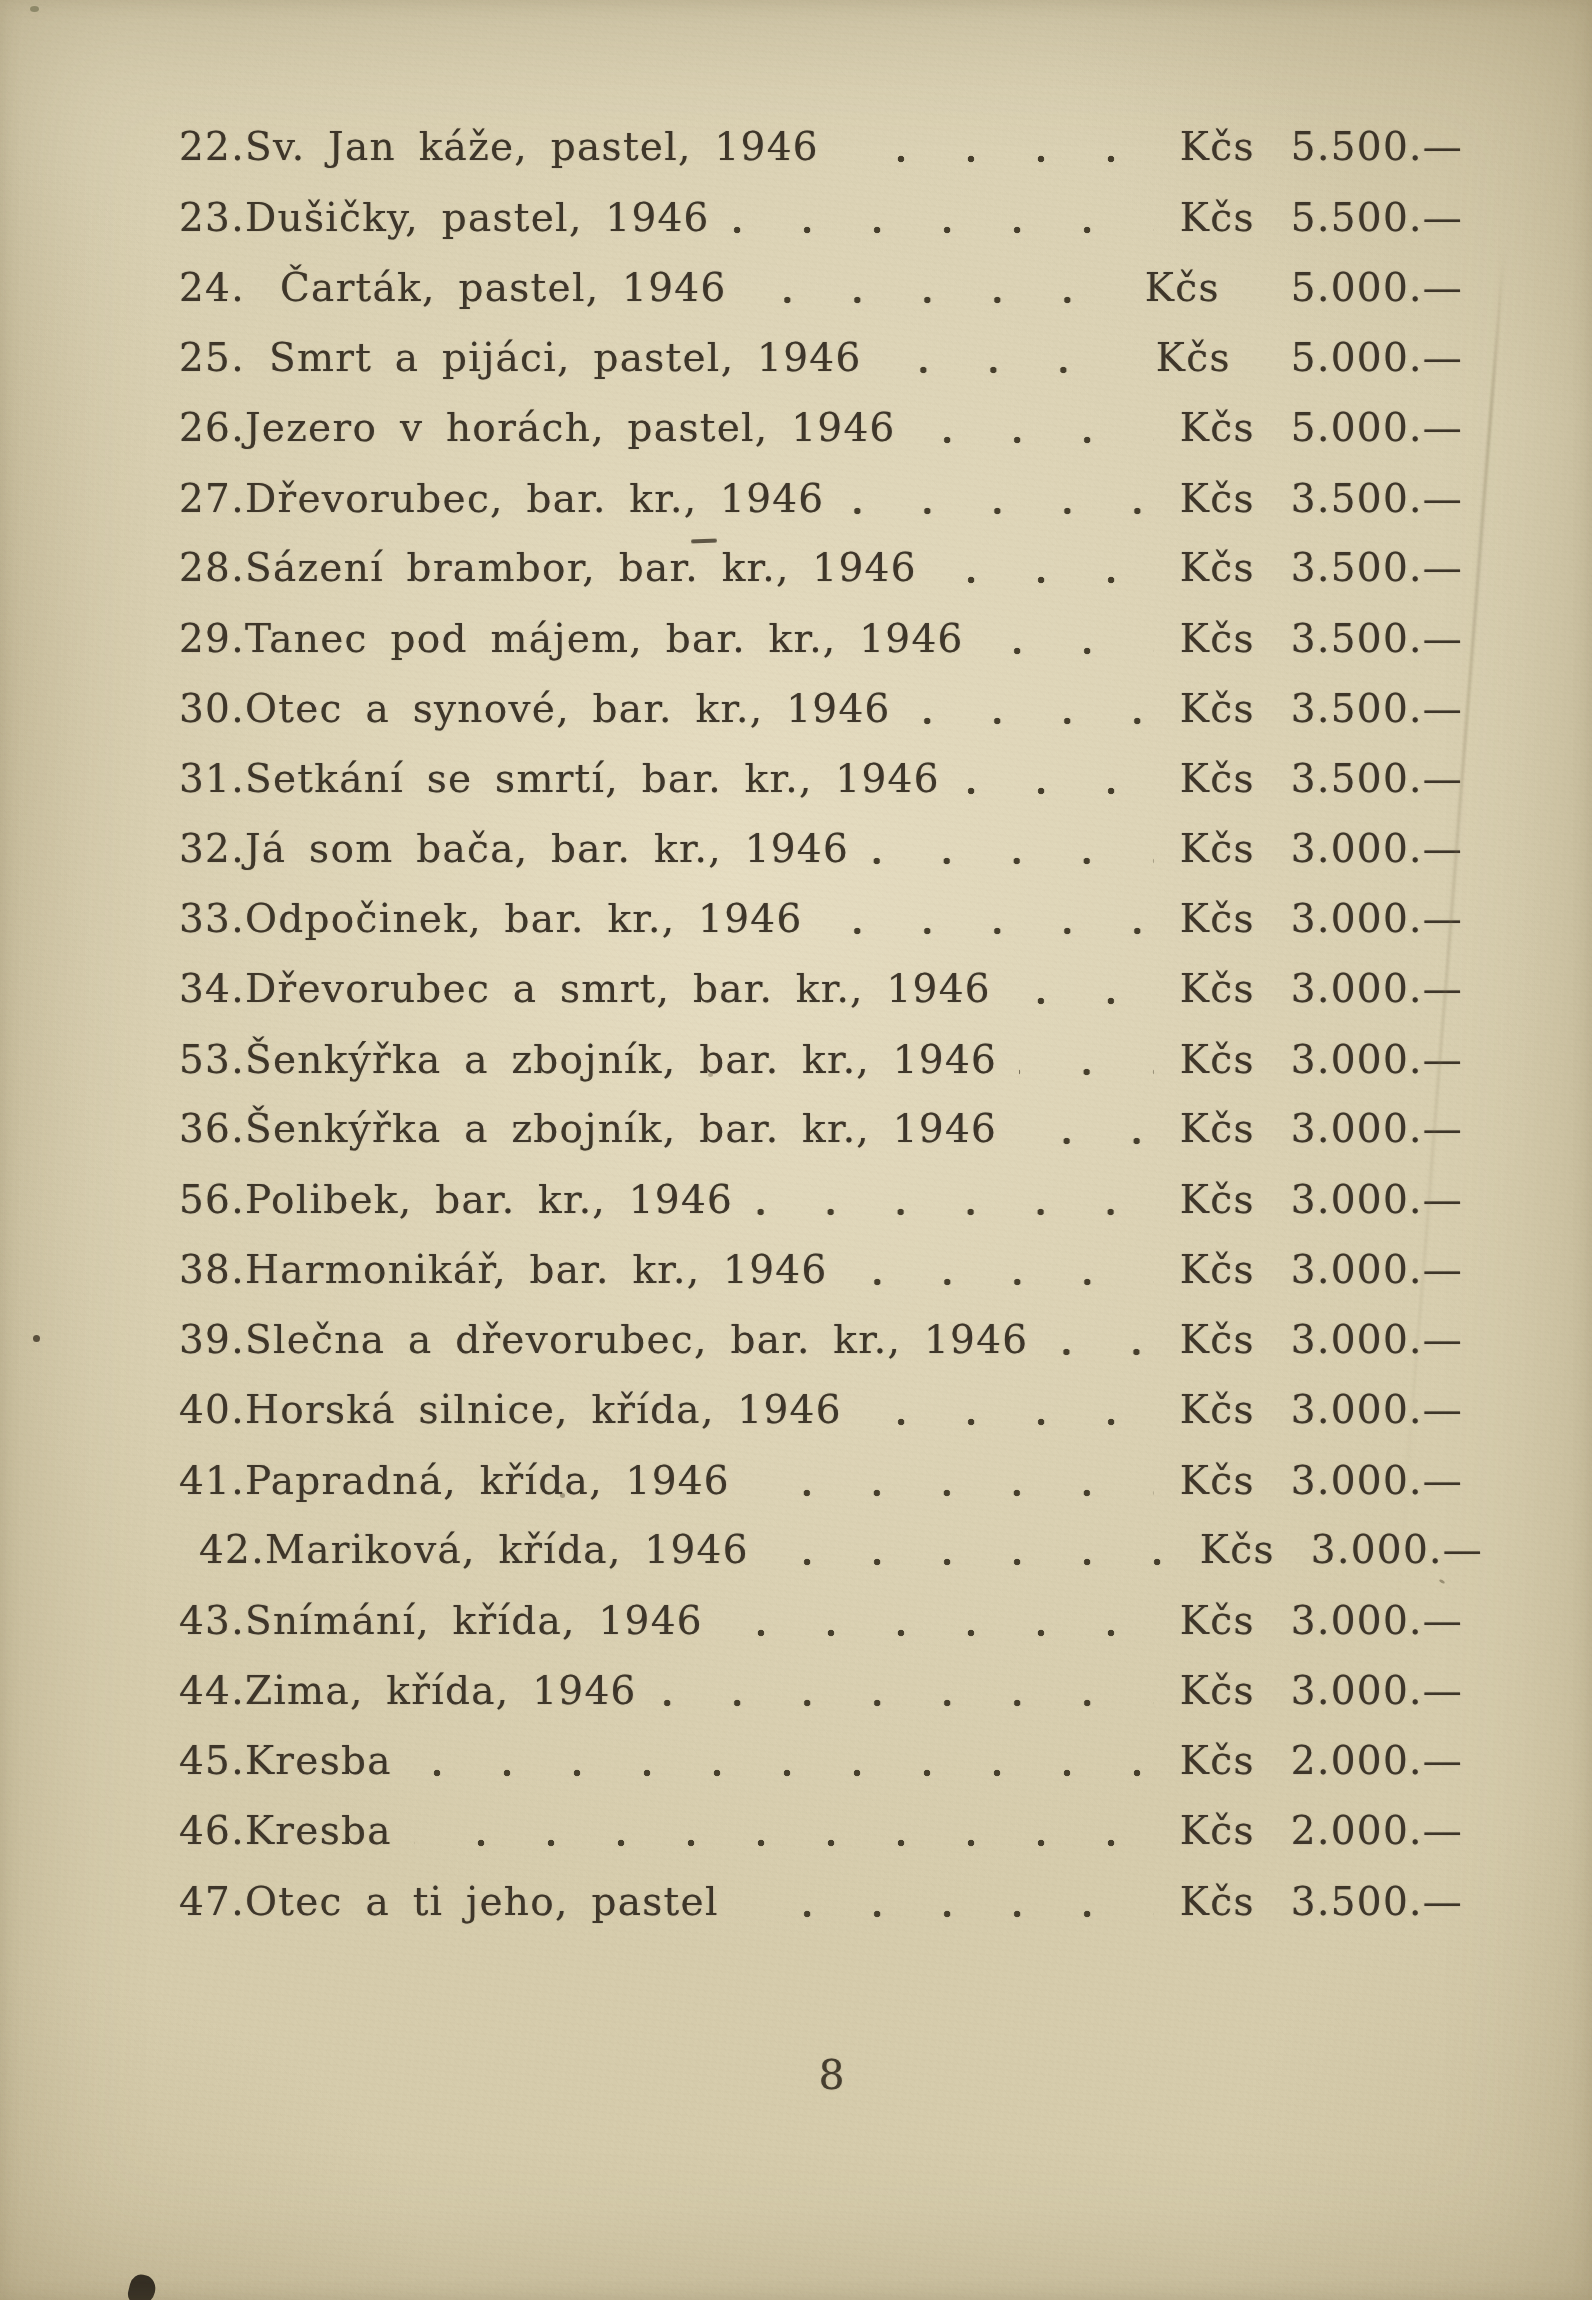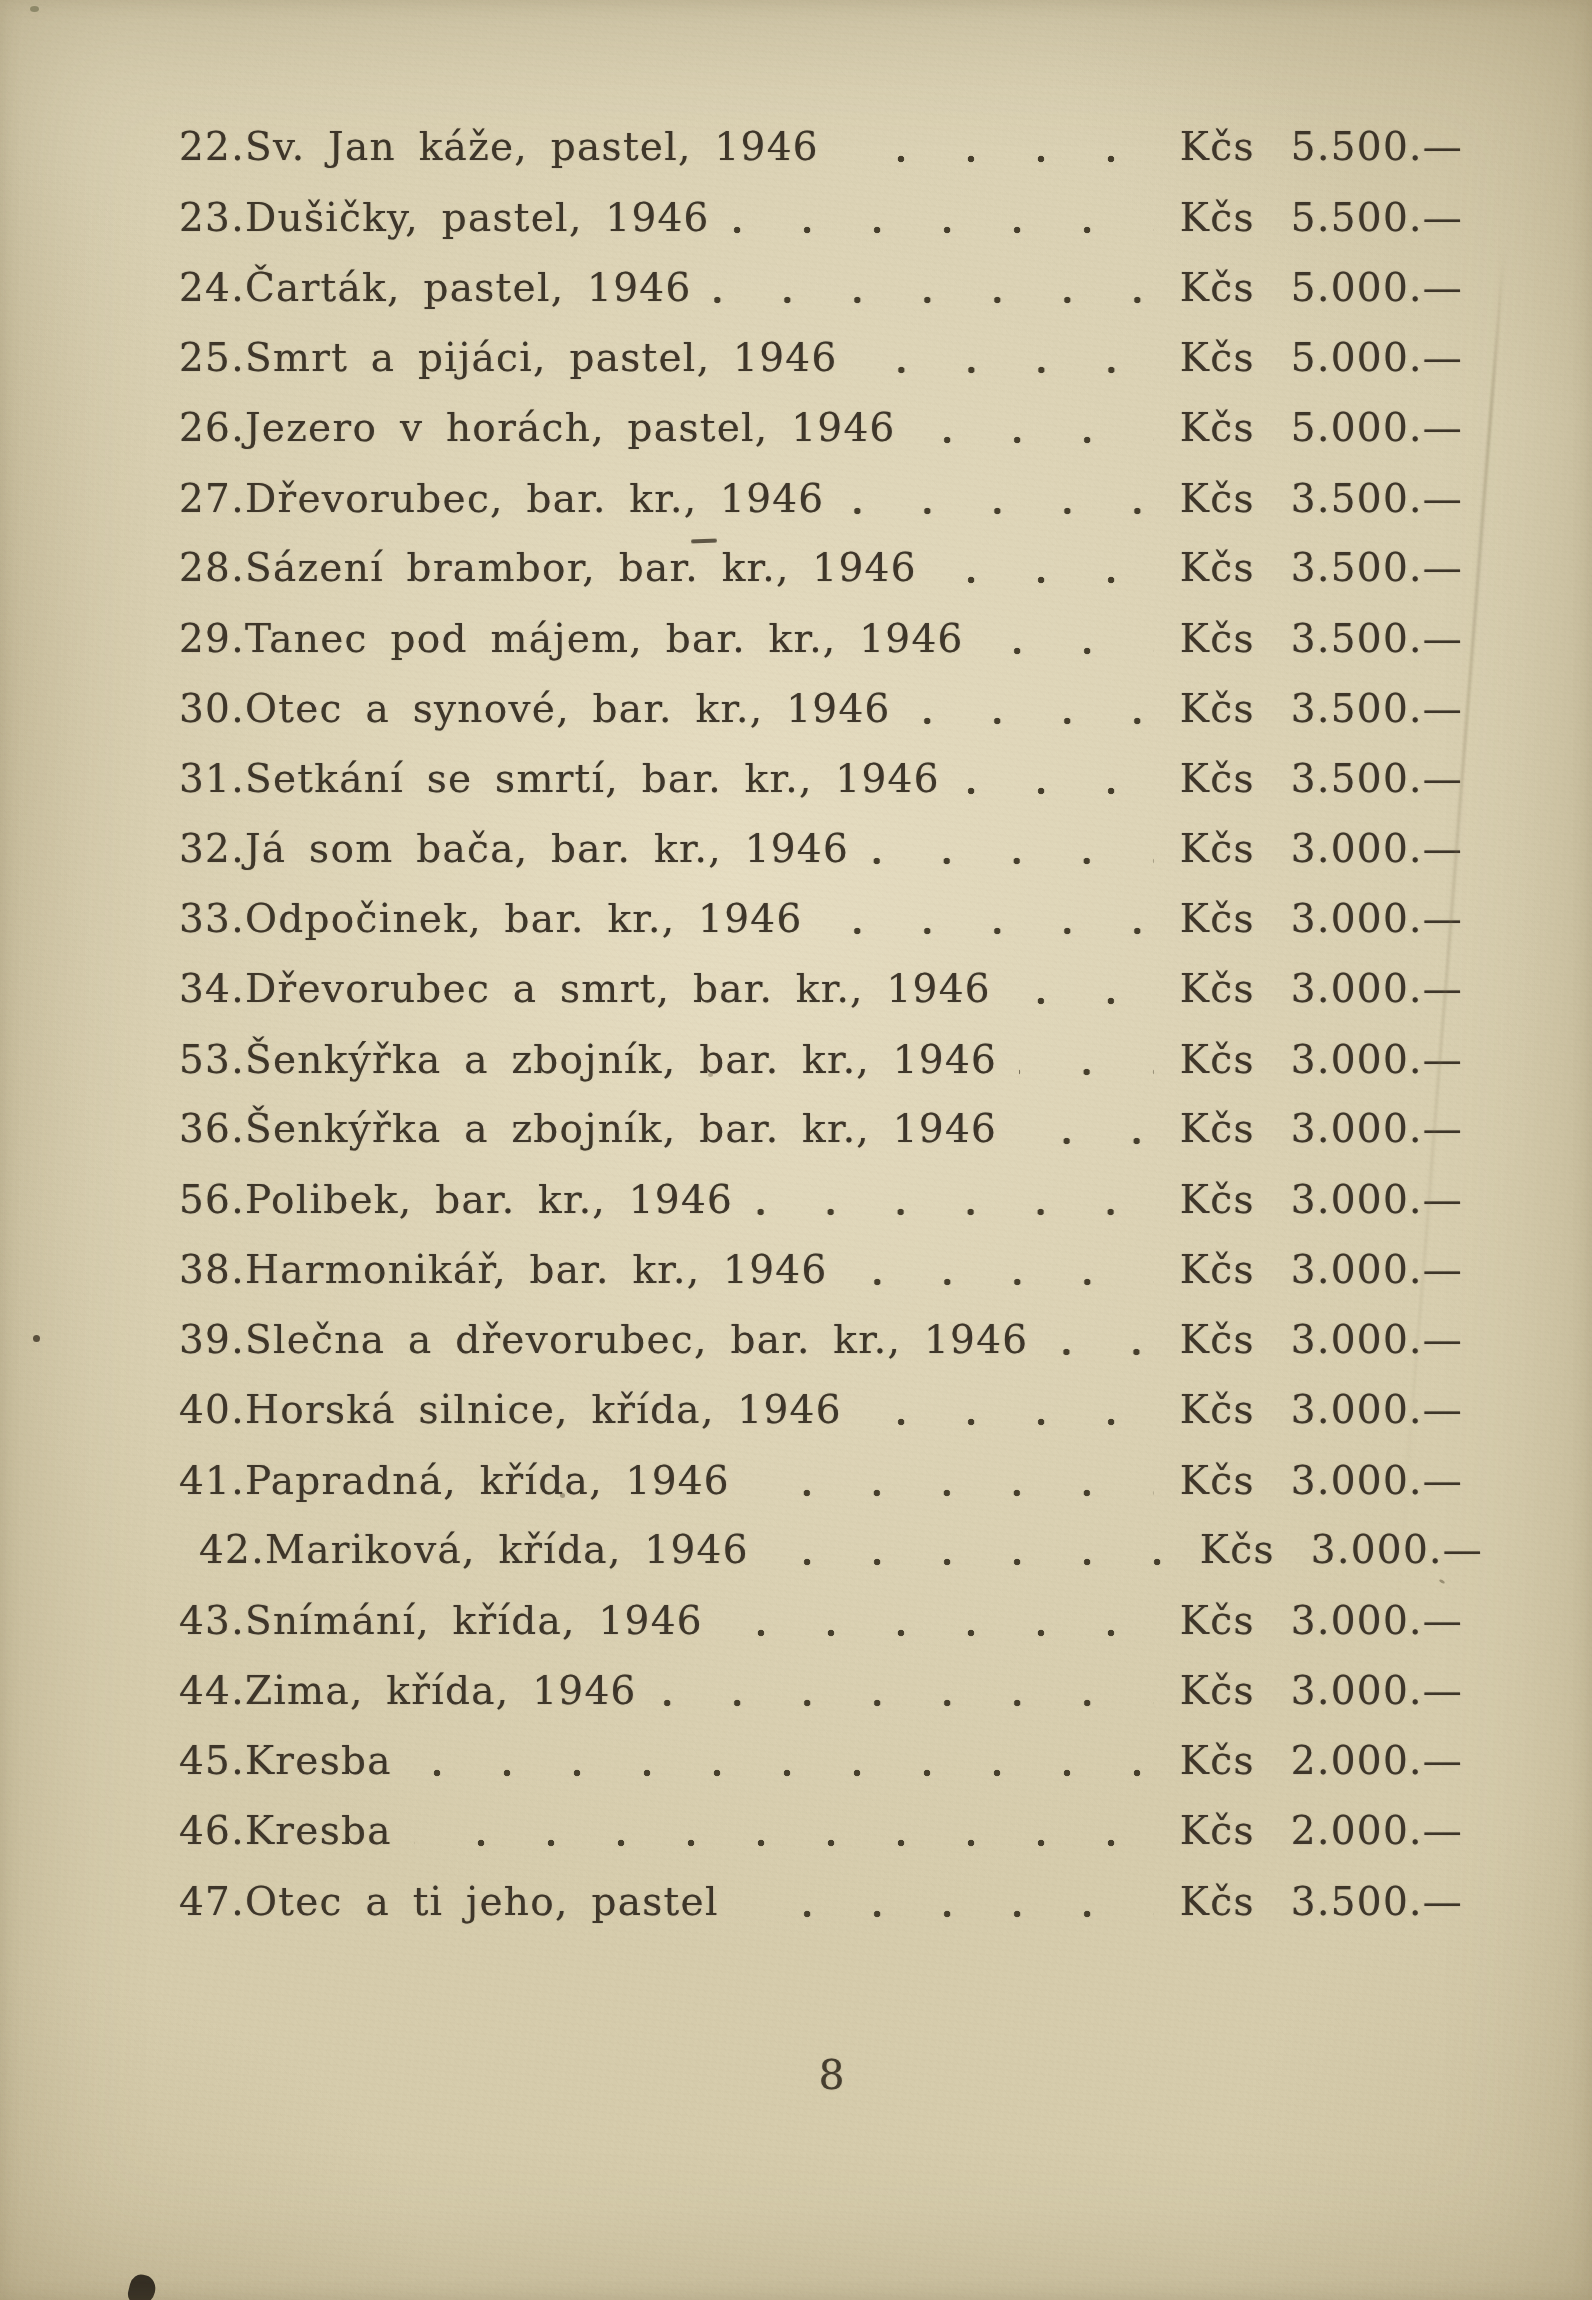--- a/index.html
+++ b/index.html
@@ -95,28 +95,28 @@
       <span class="kcs">Kčs</span>
       <span class="price">5.500.—</span>
     </div>
     <div class="row" style="top: 195px;">
       <span class="num">23.</span>
       <span class="title">Dušičky, pastel, 1946</span>
       <span class="leader off-b"></span>
       <span class="kcs">Kčs</span>
       <span class="price">5.500.—</span>
     </div>
-    <div class="row" style="top: 265px;">
+    <div class="row" style="top: 265px; gap: 35px;">
       <span class="num">24.</span>
       <span class="title">Čarták, pastel, 1946</span>
       <span class="leader off-c"></span>
       <span class="kcs">Kčs</span>
       <span class="price">5.000.—</span>
     </div>
-    <div class="row" style="top: 335px;">
+    <div class="row" style="top: 335px; gap: 24px;">
       <span class="num">25.</span>
       <span class="title">Smrt a pijáci, pastel, 1946</span>
       <span class="leader "></span>
       <span class="kcs">Kčs</span>
       <span class="price">5.000.—</span>
     </div>
     <div class="row" style="top: 405px;">
       <span class="num">26.</span>
       <span class="title">Jezero v horách, pastel, 1946</span>
       <span class="leader off-b"></span>

